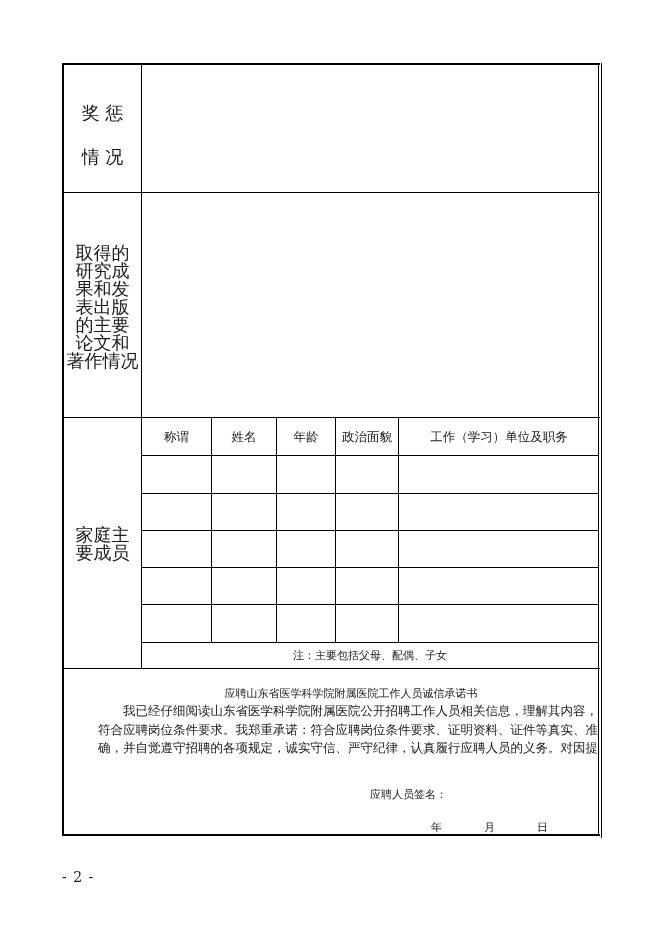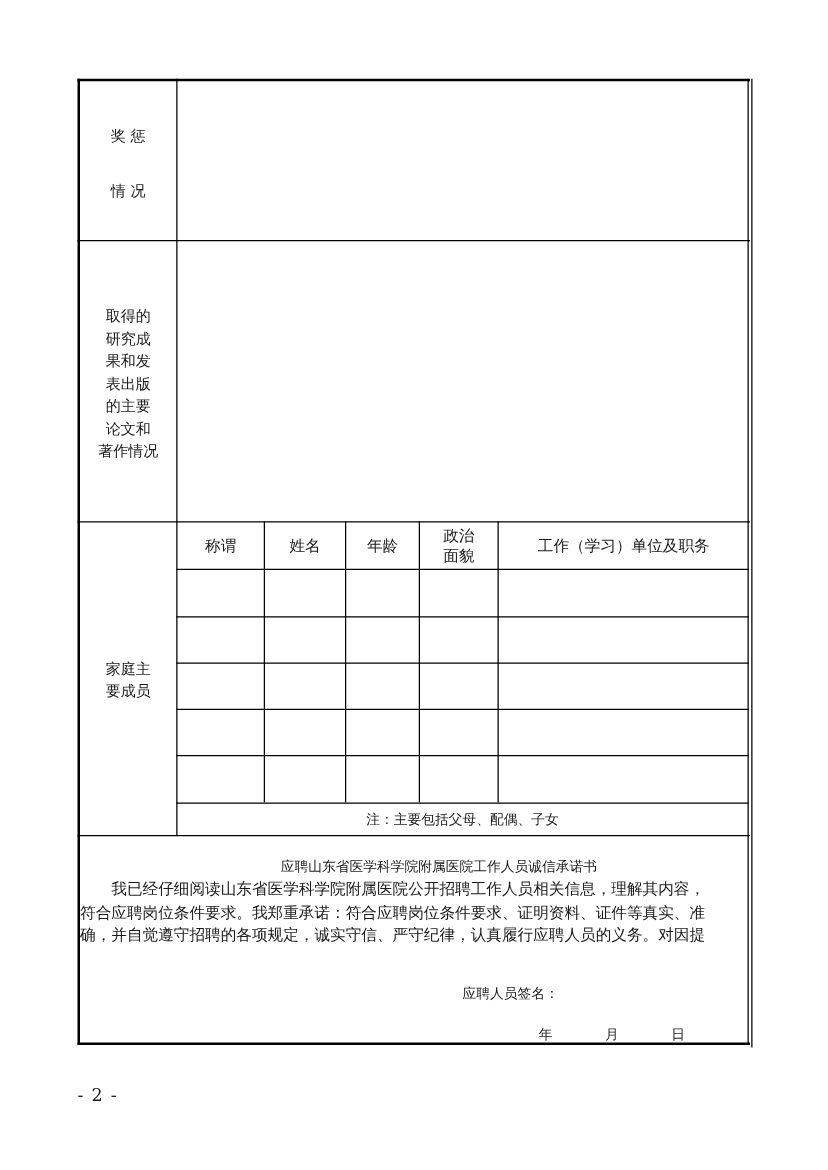--- a/index.html
+++ b/index.html
@@ -13,26 +13,26 @@
       border-top: 2px solid #000; border-bottom: 2px solid #000;
       border-left: 2px solid #000;
       box-sizing: border-box;
     }
     .frame-right-1 { position: absolute; left: 598px; top: 63px; width: 1px; height: 773px; background: #000; }
     .frame-right-2 { position: absolute; left: 601px; top: 63px; width: 1px; height: 775px; background: #000; }
     .hline { position: absolute; height: 1px; background: #000; }
     .vline { position: absolute; width: 1px; background: #000; }
     .txt { position: absolute; font-size: 11px; line-height: 17px; white-space: nowrap; }
     .center { text-align: center; }
-    .label-col { position: absolute; left: 64px; width: 77px; text-align: center; font-size: 12px; }
+    .label-col { position: absolute; left: 64px; width: 77px; text-align: center; font-size: 18px; }
     .label-stack { line-height: 18px; }
     .hdr { position: absolute; top: 418px; height: 37px; display: flex; align-items: center; justify-content: center; font-size: 12.5px; text-align: center; line-height: 16px; }
     .cell { position: absolute; }
     .pledge { position: absolute; left: 64px; width: 534px; font-size: 12.5px; line-height: 18.5px; }
-    .pledge p { margin: 0; }
+    .pledge p { margin: 0; text-align: right; }
     .pagenum { position: absolute; left: 62px; top: 869px; font-size: 14px; letter-spacing: 1px; }
   </style>
 </head>
 <body>
 
 <div>
 
   <div class="frame"></div>
   <div class="frame-right-1"></div>
   <div class="frame-right-2"></div>
@@ -80,21 +80,21 @@
     <div class="hline" style="left:141px; top:642px; width:458px;"></div>
 
     <div class="vline" style="left:211px; top:417px; height:225px;"></div>
     <div class="vline" style="left:276px; top:417px; height:225px;"></div>
     <div class="vline" style="left:335px; top:417px; height:225px;"></div>
     <div class="vline" style="left:398px; top:417px; height:225px;"></div>
 
     <div class="hdr" style="left:142px; width:69px;">称谓</div>
     <div class="hdr" style="left:212px; width:64px;text-align:center;">姓名</div>
     <div class="hdr" style="left:277px; width:58px;">年龄</div>
-    <div class="hdr" style="left:336px; width:62px; flex-direction:column;">
+    <div class="hdr" style="left:336px; width:62px; flex-direction:row;">
       <div>政治</div>
       <div>面貌</div>
     </div>
     <div class="hdr" style="left:399px; width:200px;">工作（学习）单位及职务</div>
 
     <div>
       <div class="cell" style="left:142px; top:456px; width:69px; height:37px;"></div>
       <div class="cell" style="left:212px; top:456px; width:64px; height:37px;"></div>
       <div class="cell" style="left:277px; top:456px; width:58px; height:37px;"></div>
       <div class="cell" style="left:336px; top:456px; width:62px; height:37px;"></div>

